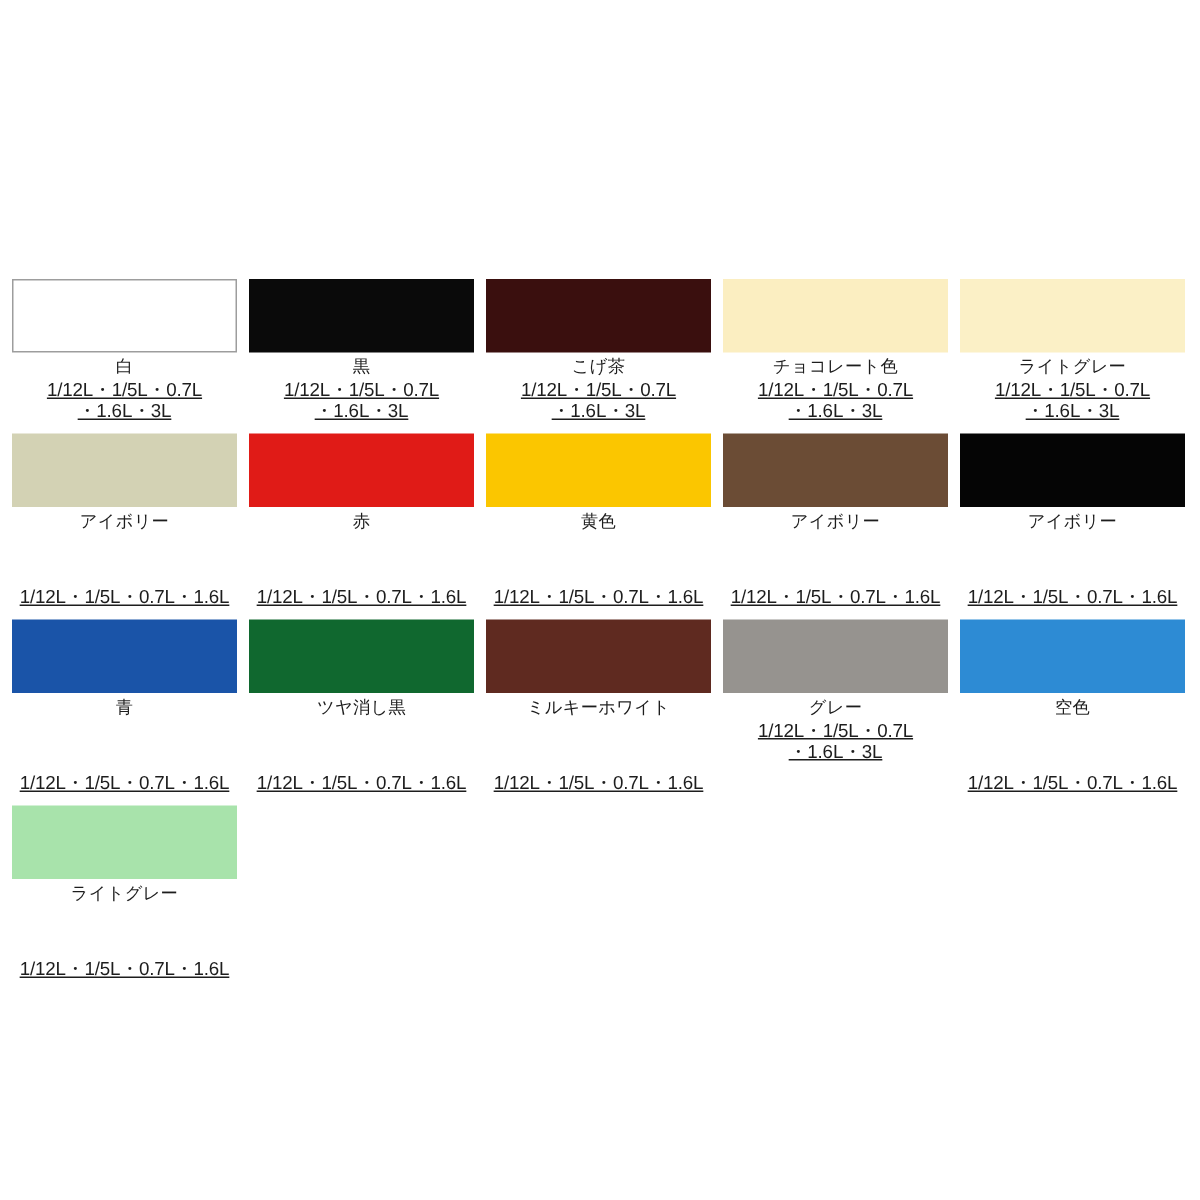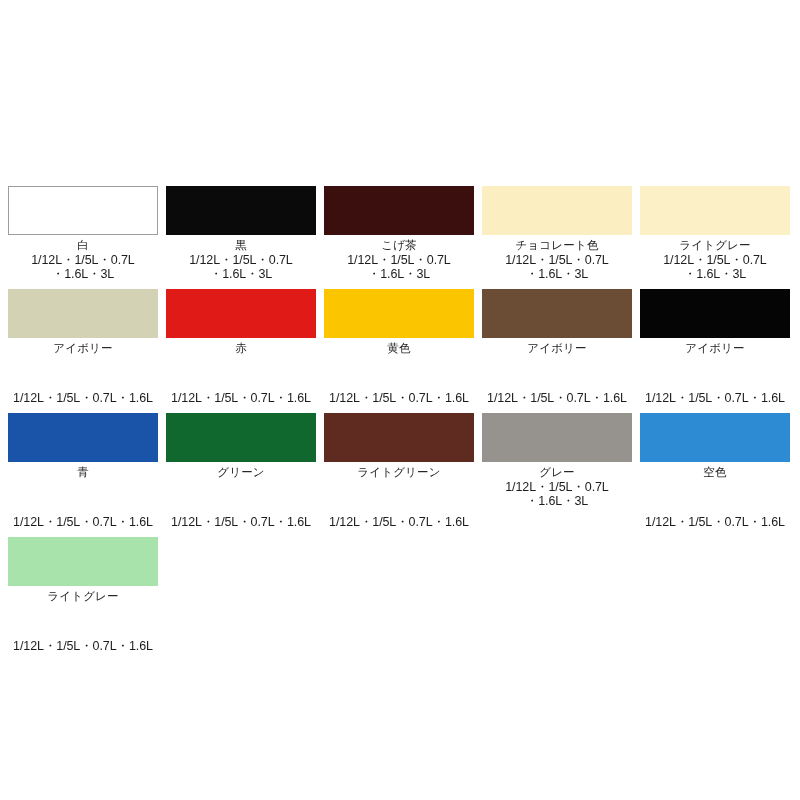--- a/index.html
+++ b/index.html
@@ -68,20 +68,21 @@
 
   .swatch-sizes {
     margin-top: 1px;
     font-size: 12.5px;
     line-height: 14px;
     color: #1d1d1d;
     text-align: center;
     width: 158px;
     letter-spacing: -0.1px;
     font-weight: 500;
+    text-decoration: underline;
   }
 
   
   .row-tall .swatch-sizes { height: 28px; }
   .row-short .swatch-sizes { height: 14px; margin-top: 36px; }
 </style>
 </head>
 <body>
 
 <div id="swatch-sheet">
@@ -163,28 +164,28 @@
       </div>
       <div class="swatch-cell row-short">
         <div class="swatch-chip" title="青" style="background: rgb(26, 84, 168);"></div>
         <div class="swatch-name">青</div>
         <div class="swatch-sizes">
           <div>1/12L・1/5L・0.7L・1.6L</div>
         </div>
       </div>
       <div class="swatch-cell row-short">
         <div class="swatch-chip" title="グリーン" style="background: rgb(16, 104, 47);"></div>
-        <div class="swatch-name">グリーン</div>
+        <div class="swatch-name">ツヤ消し黒</div>
         <div class="swatch-sizes">
           <div>1/12L・1/5L・0.7L・1.6L</div>
         </div>
       </div>
       <div class="swatch-cell row-short">
         <div class="swatch-chip" title="チョコレート色" style="background: rgb(95, 42, 32);"></div>
-        <div class="swatch-name">ライトグリーン</div>
+        <div class="swatch-name">ミルキーホワイト</div>
         <div class="swatch-sizes">
           <div>1/12L・1/5L・0.7L・1.6L</div>
         </div>
       </div>
       <div class="swatch-cell row-tall">
         <div class="swatch-chip" title="グレー" style="background: rgb(150, 147, 143);"></div>
         <div class="swatch-name">グレー</div>
         <div class="swatch-sizes">
           <div>1/12L・1/5L・0.7L</div>
           <div>・1.6L・3L</div>

